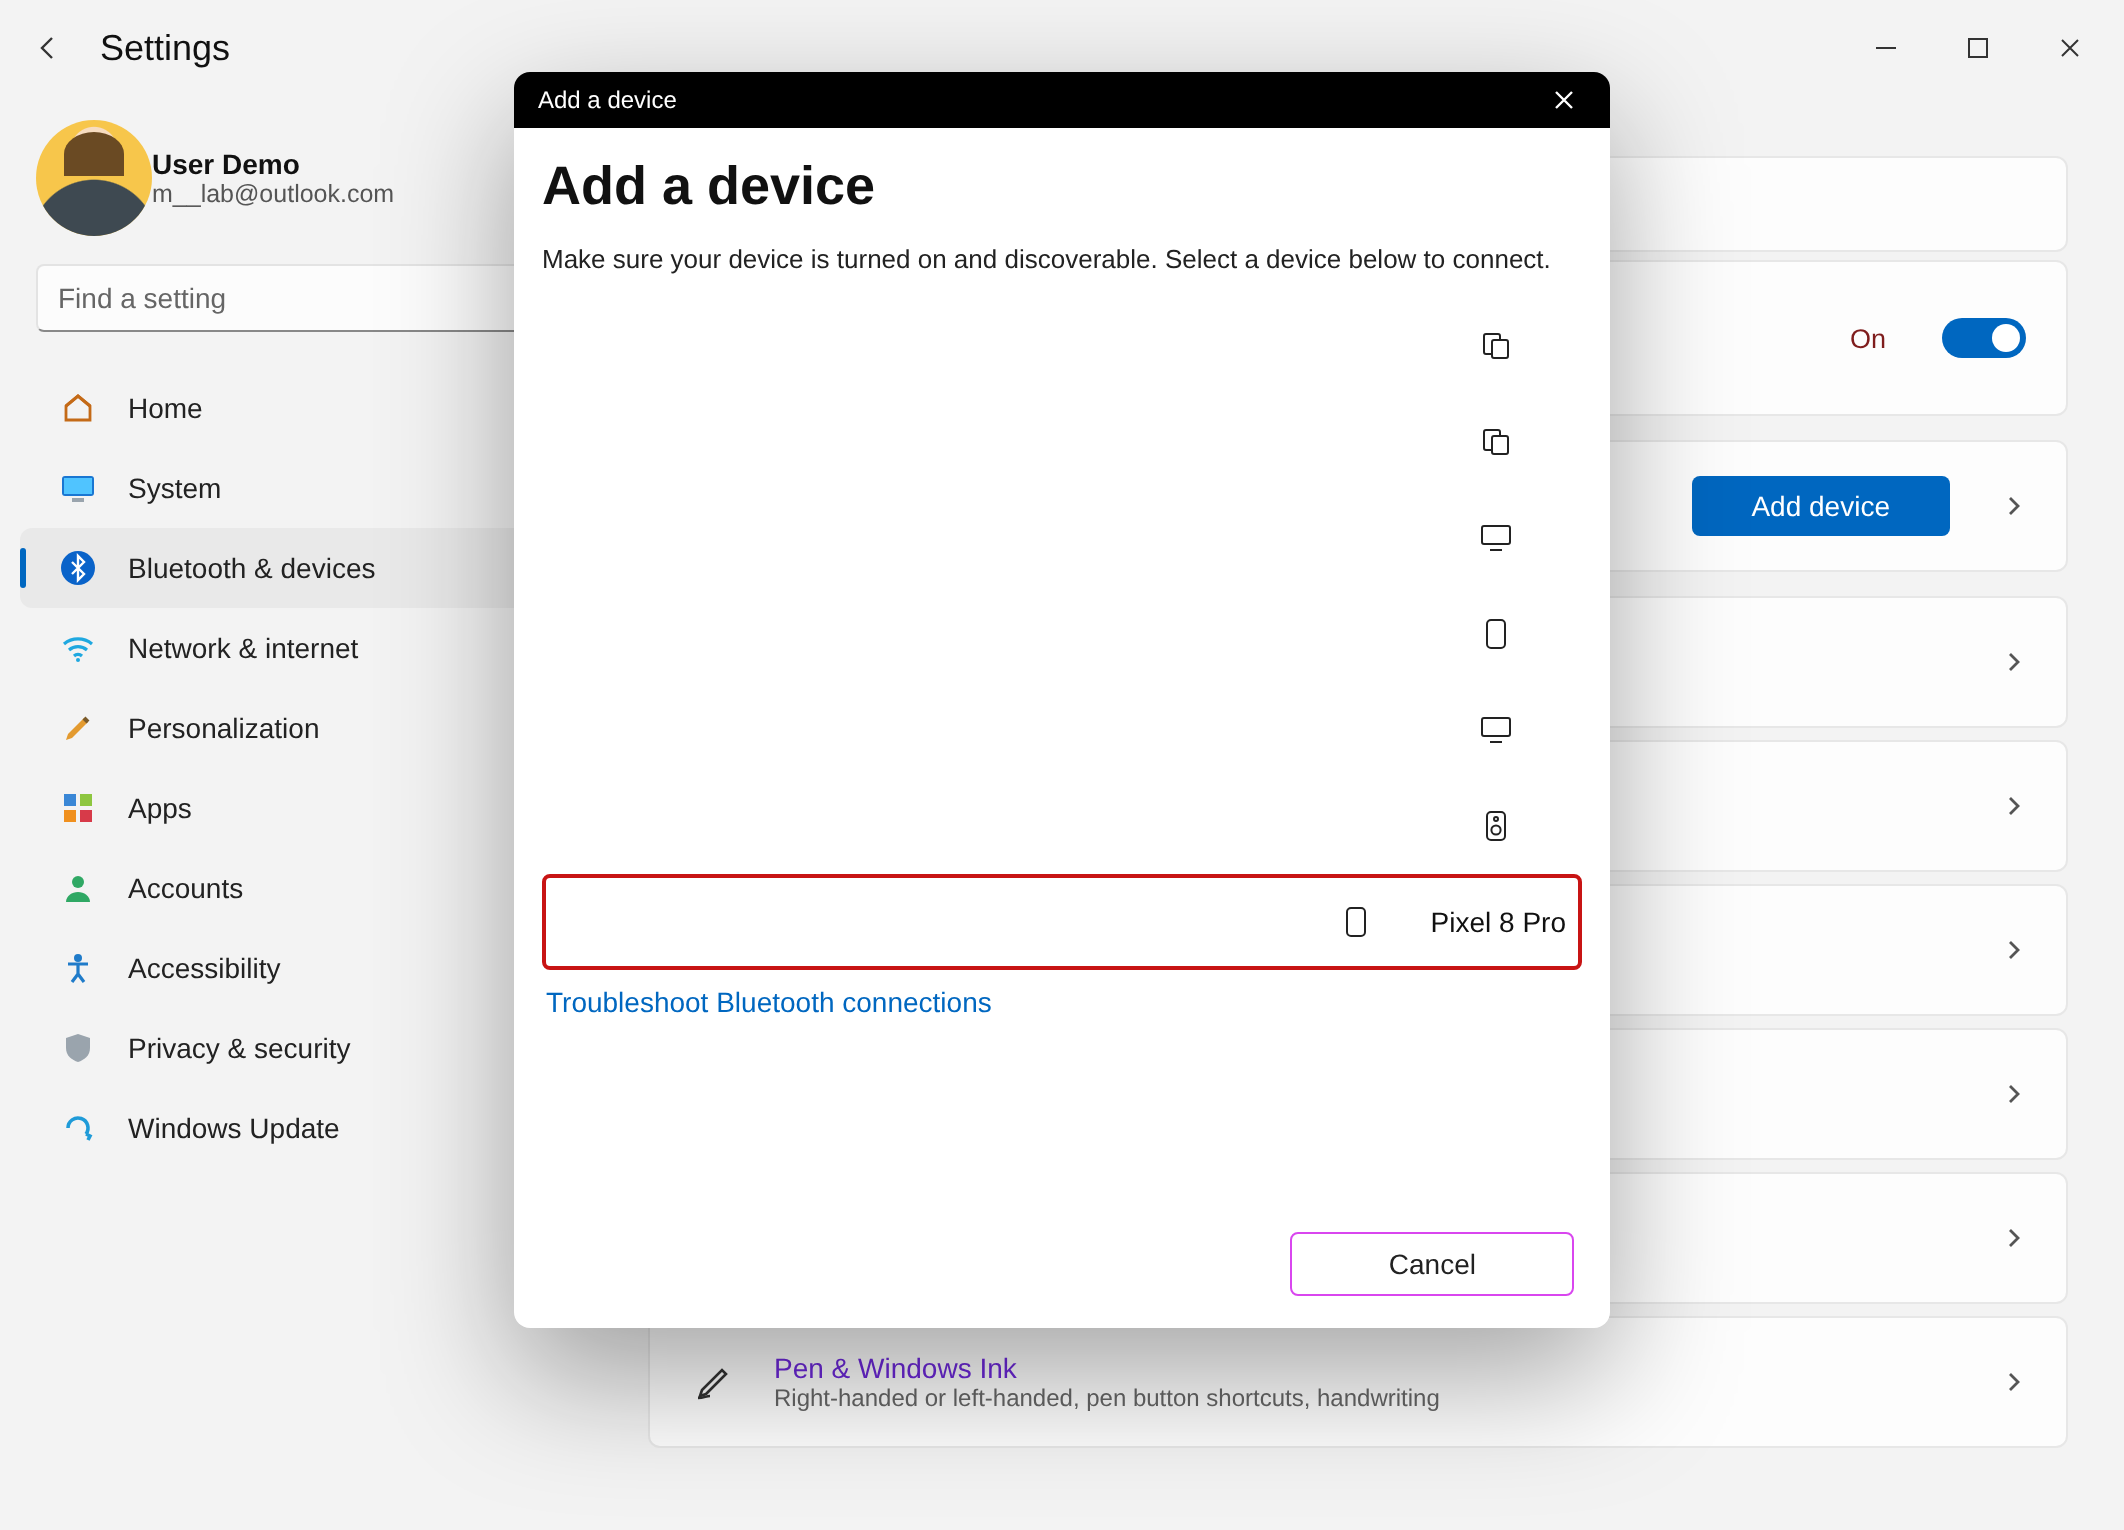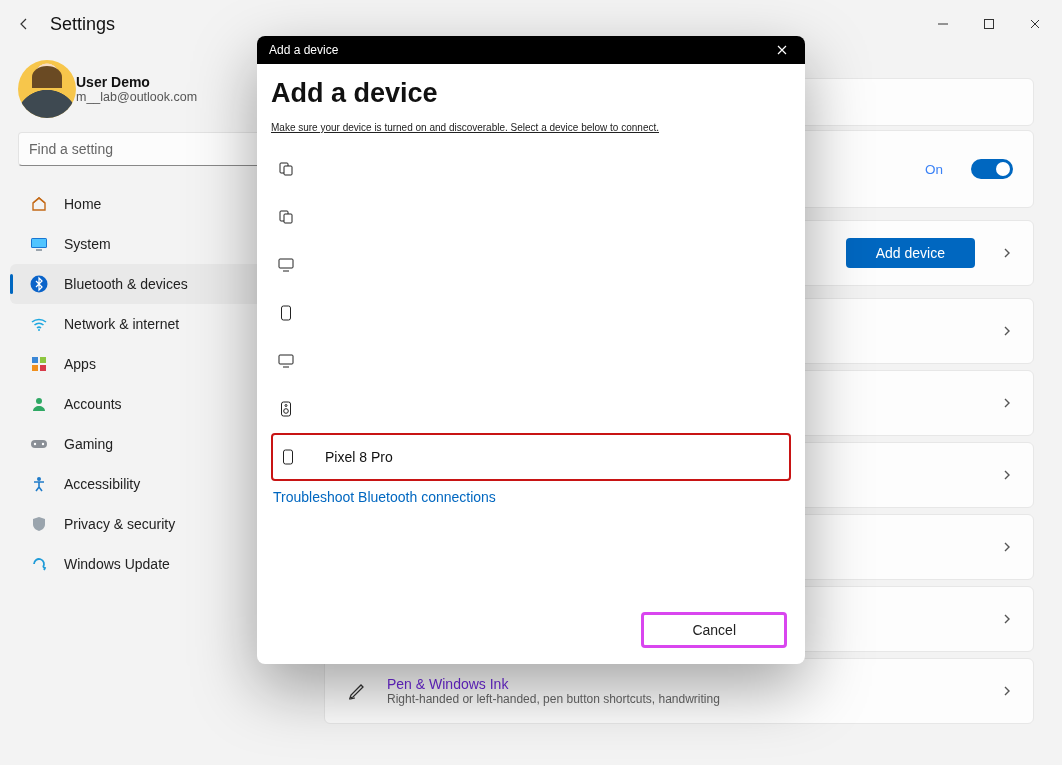--- a/index.html
+++ b/index.html
@@ -40,40 +40,40 @@
 .cards { display: flex; flex-direction: column; }
 .card { background: #fdfdfd; border: 1px solid #e7e7e7; border-radius: 6px; padding: 0 20px; display: flex; align-items: center; gap: 18px; min-height: 66px; position: relative; margin-bottom: 6px;}
 .card.tall { min-height: 78px; }
 .card-label { flex:1; }
 .card-title { font-size: 14px; color: #6d28d9; }
 .card-sub { font-size: 12px; color: #666; }
 .card-ico { width: 24px; height:24px; display:flex; align-items:center; justify-content:center; color:#333;}
 .chevron { margin-left: 8px; color: #555; }
 .toggle { width: 42px; height: 20px; background: #0067c0; border-radius: 10px; position: relative; }
 .toggle::after { content:""; position:absolute; right:3px; top:3px; width:14px; height:14px; background:#fff; border-radius:50%; }
-.on-text { font-size: 13.5px; color:#3b82f6; margin-right: 10px; }
+.on-text { font-size: 13.5px; color:#7f1d1d; margin-right: 10px; }
 .add-btn { background:#0067c0; color:#fff; border:none; border-radius:4px; padding: 7px 30px; font-size:14px; }
 
 .spacer { height: 6px; }
 
 
 .overlay { position:absolute; inset:0; }
 .modal { position:absolute; left: 257px; top: 36px; width: 548px; height: 628px; background:#fff; border-radius:8px; box-shadow: 0 24px 64px rgba(0,0,0,0.35); overflow:hidden; display:flex; flex-direction:column; }
 .modal-titlebar { height: 28px; background:#000; color:#fff; display:flex; align-items:center; padding: 0 12px; font-size:12px; }
 .modal-close { margin-left:auto; width:22px; height:22px; display:flex; align-items:center; justify-content:center; }
 .modal-body { padding: 14px 14px 12px 14px; flex:1; display:flex; flex-direction:column; }
 .modal-heading { font-size: 27px; font-weight:600; color:#111; margin-bottom: 12px; }
-.modal-desc { font-size:10px; color:#222; line-height:1.4; margin-bottom:10px;text-decoration:underline;}
+.modal-desc { font-size:13px; color:#222; line-height:1.4; margin-bottom:10px;}
 .device-list { display:flex; flex-direction:column; }
-.device-row { height:48px; display:flex; align-items:center; gap: 28px; padding: 0 6px; font-size:14px; color:#111; border-radius:4px; }
+.device-row { height:48px; display:flex; align-items:center; gap: 28px; padding: 0 6px; font-size:14px; color:#111; border-radius:4px;justify-content:flex-end; }
 .device-row.highlight { border:2px solid #c81414; }
 .device-icon { width:18px; height:18px; display:flex; align-items:center; justify-content:center; color:#222; }
 .troubleshoot { color:#0067c0; font-size:14px; padding: 8px 2px 0 2px; }
 .modal-footer { display:flex; justify-content:flex-end; padding: 8px 4px 4px 0; margin-top:auto; }
-.cancel-btn { background:#fff; border:3px solid #d946ef; border-radius:4px; padding: 7px 48px; font-size:14px; color:#222; }
+.cancel-btn { background:#fff; border:1px solid #d946ef; border-radius:4px; padding: 7px 48px; font-size:14px; color:#222; }
 
 svg { display:block; }
 </style>
 </head>
 <body>
 
 <div class="titlebar">
   <div class="back-btn">
     <svg width="16" height="16" viewBox="0 0 16 16" fill="none">
         <path d="M10 3 5 8l5 5" stroke="#333" stroke-width="1.2"></path>
@@ -146,46 +146,45 @@
             <svg width="18" height="18" viewBox="0 0 18 18">
               <path d="M2 7a11 11 0 0114 0M4.5 10a7 7 0 019 0M7 13a3 3 0 014 0" stroke="#1fa8e0" stroke-width="1.6" fill="none"></path>
               <circle cx="9" cy="15" r="1" fill="#1fa8e0"></circle>
             </svg>
           </span>
         <span>Network &amp; internet</span>
       </div>
       <div class="nav-item">
         <span class="ico">
             <svg width="18" height="18" viewBox="0 0 18 18">
+              <path d="M3 15l3-1 8-8-2-2-8 8z" fill="#e39a2f"></path>
+              <path d="M12 4l2 2" stroke="#7a5a2a" stroke-width="2"></path>
+            </svg>
+          </span>
+        <span>Personalization</span>
+      </div>
+      <div class="nav-item">
+        <span class="ico">
+            <svg width="18" height="18" viewBox="0 0 18 18">
               <rect x="2" y="2" width="6" height="6" fill="#3a87d6"></rect>
               <rect x="10" y="2" width="6" height="6" fill="#8dc63f"></rect>
               <rect x="2" y="10" width="6" height="6" fill="#f0901e"></rect>
               <rect x="10" y="10" width="6" height="6" fill="#d73a49"></rect>
             </svg>
           </span>
         <span>Apps</span>
       </div>
       <div class="nav-item">
         <span class="ico">
             <svg width="18" height="18" viewBox="0 0 18 18">
               <circle cx="9" cy="6" r="3" fill="#2fa864"></circle>
               <path d="M3 16c0-3 3-5 6-5s6 2 6 5" fill="#2fa864"></path>
             </svg>
           </span>
         <span>Accounts</span>
-      </div>
-      <div class="nav-item">
-        <span class="ico">
-            <svg width="18" height="14" viewBox="0 0 18 14">
-              <rect x="1" y="3" width="16" height="8" rx="4" fill="#8a8f96"></rect>
-              <circle cx="5" cy="7" r="1.2" fill="#fff"></circle>
-              <circle cx="13" cy="7" r="1.2" fill="#fff"></circle>
-            </svg>
-          </span>
-        <span>Gaming</span>
       </div>
       <div class="nav-item">
         <span class="ico">
             <svg width="18" height="18" viewBox="0 0 18 18">
               <circle cx="9" cy="4" r="2" fill="#1f7bc9"></circle>
               <path d="M4 7h10M9 7v5m-3 4l3-4 3 4" stroke="#1f7bc9" stroke-width="1.6" fill="none"></path>
             </svg>
           </span>
         <span>Accessibility</span>
       </div>

